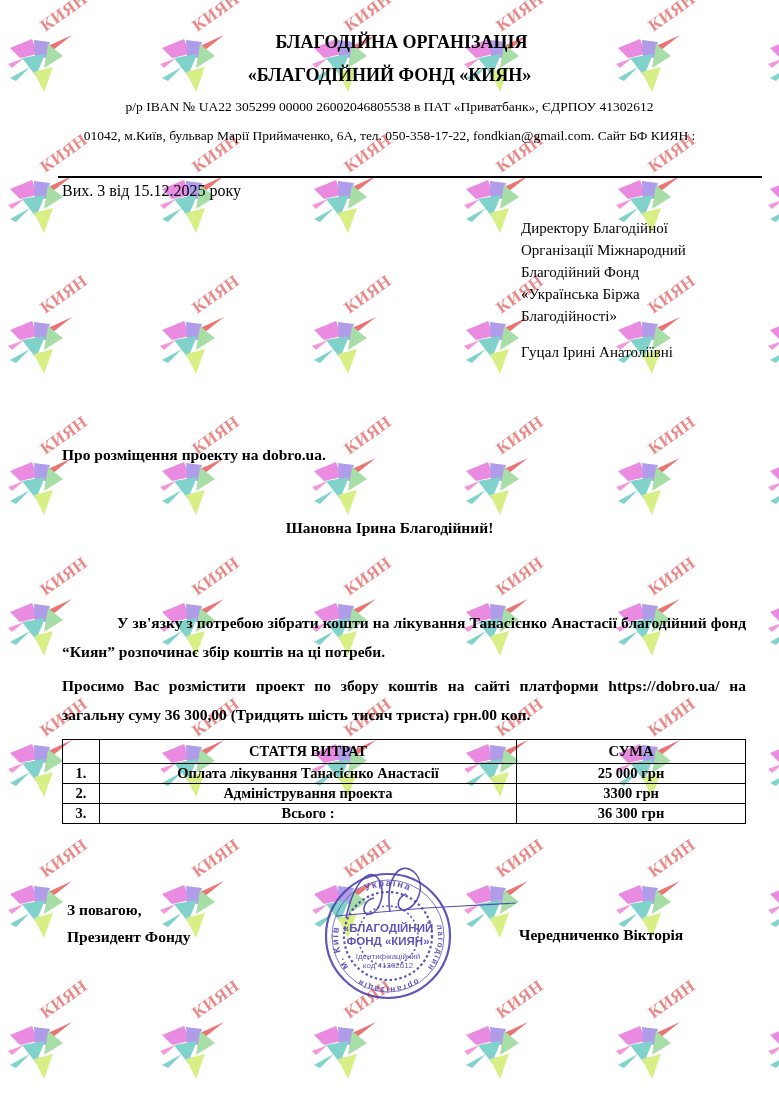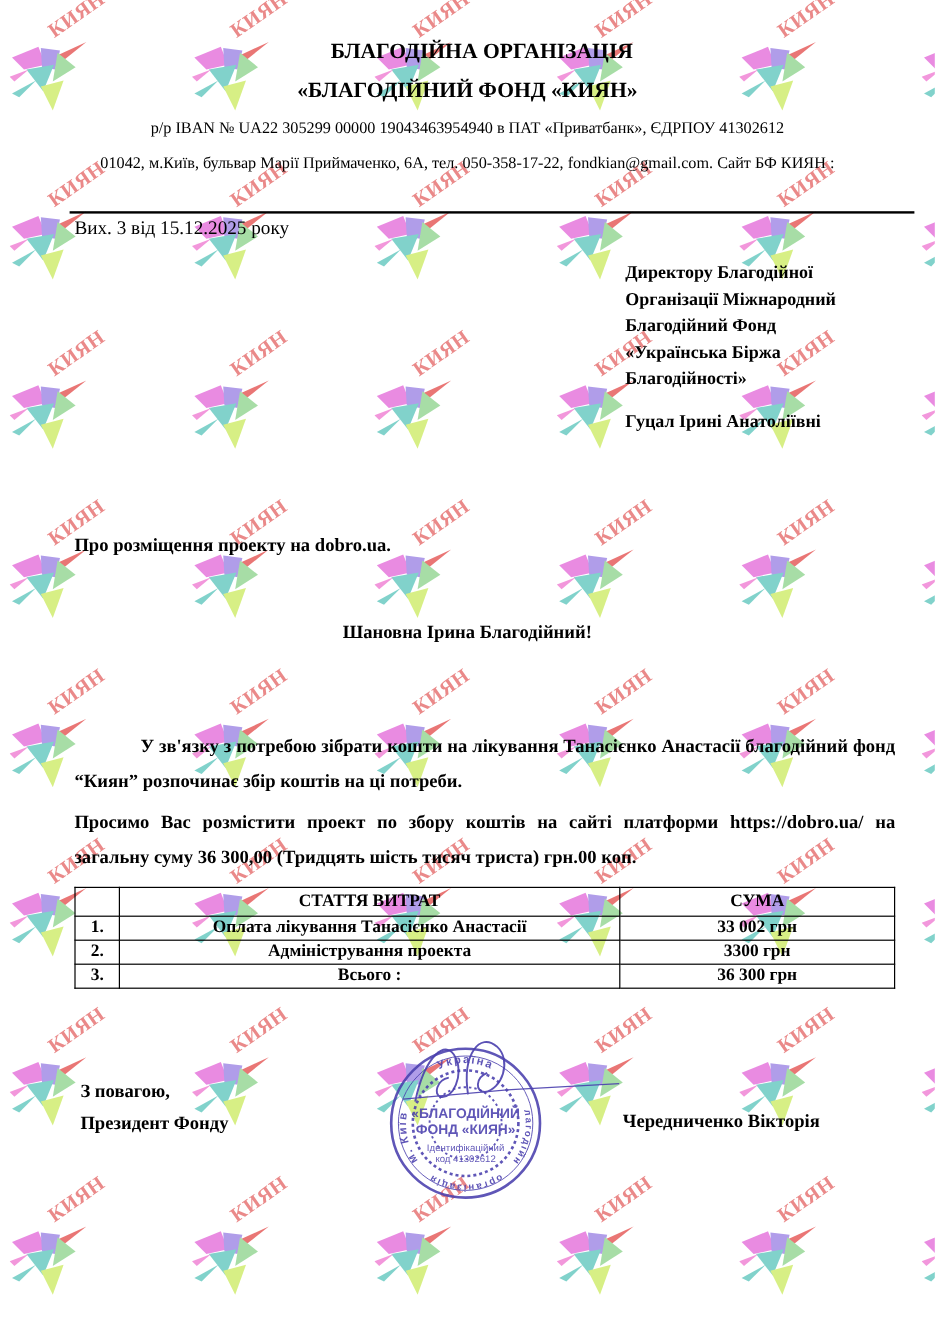--- a/index.html
+++ b/index.html
@@ -30,21 +30,21 @@
   .hdr-title1 { font-weight: bold; font-size: 18px; padding-top: 32px; margin-left: 24px; }
   .hdr-title2 { font-weight: bold; font-size: 18px; margin-top: 12px; }
   .hdr-line   { font-size: 13.5px; margin-top: 13px; }
   .hdr-rule {
     position: absolute; left: 58px; top: 176px; width: 704px;
     border-top: 2.4px solid #000;
   }
   .ref-line { position: absolute; left: 62px; top: 182px; font-size: 16px; }
   .addressee {
     position: absolute; left: 521px; top: 217px; width: 250px;
-    font-weight: bold; font-size: 15px; line-height: 22px;
+    font-weight: normal; font-size: 15px; line-height: 22px;
   }
   .addressee .person { margin-top: 14px; }
   .subject { position: absolute; left: 62px; top: 446px; font-weight: bold; font-size: 15.5px; }
   .salutation { position: absolute; left: 0; top: 519px; width: 779px; text-align: center; font-weight: bold; font-size: 15.5px; }
   .bodytext {
     position: absolute; left: 62px; top: 608px; width: 684px;
     font-weight: bold; font-size: 15.5px; line-height: 29px;
     text-align: justify;
   }
   .bodytext p { margin: 0 0 5px 0; }
@@ -696,21 +696,21 @@
     </svg>
 
   </div>
   </div>
 
 <div class="content">
 
   <div class="hdr">
     <div class="hdr-title1">БЛАГОДІЙНА ОРГАНІЗАЦІЯ</div>
     <div class="hdr-title2">«БЛАГОДІЙНИЙ ФОНД «КИЯН»</div>
-    <div class="hdr-line">р/р IBAN № UA22 305299 00000 19043463954940  в ПАТ «Приватбанк», ЄДРПОУ 41302612</div>
+    <div class="hdr-line">р/р IBAN № UA22 305299 00000 26002046805538  в ПАТ «Приватбанк», ЄДРПОУ 41302612</div>
     <div class="hdr-line">01042, м.Київ, бульвар Марії Приймаченко, 6А, тел. 050-358-17-22, fondkian@gmail.com. Сайт БФ КИЯН :</div>
   </div>
   <div class="hdr-rule"></div>
 
   <div class="ref-line">Вих. 3  від 15.12.2025 року</div>
 
   <div class="addressee">
     <div>Директору Благодійної</div>
     <div>Організації Міжнародний</div>
     <div>Благодійний Фонд</div>
@@ -731,21 +731,21 @@
   <table class="exp-table">
     <tbody>
         <tr>
       <th class="c-num"></th>
       <th>СТАТТЯ ВИТРАТ</th>
       <th class="c-sum">СУМА</th>
     </tr>
     <tr>
       <td class="c-num">1.</td>
       <td>Оплата лікування Танасієнко Анастасії</td>
-      <td class="c-sum">33 002 грн</td>
+      <td class="c-sum">25 000 грн</td>
     </tr>
     <tr>
       <td class="c-num">2.</td>
       <td>Адміністрування проекта</td>
       <td class="c-sum">3300 грн</td>
     </tr>
     <tr>
       <td class="c-num">3.</td>
       <td>Всього :</td>
       <td class="c-sum">36 300 грн</td>

